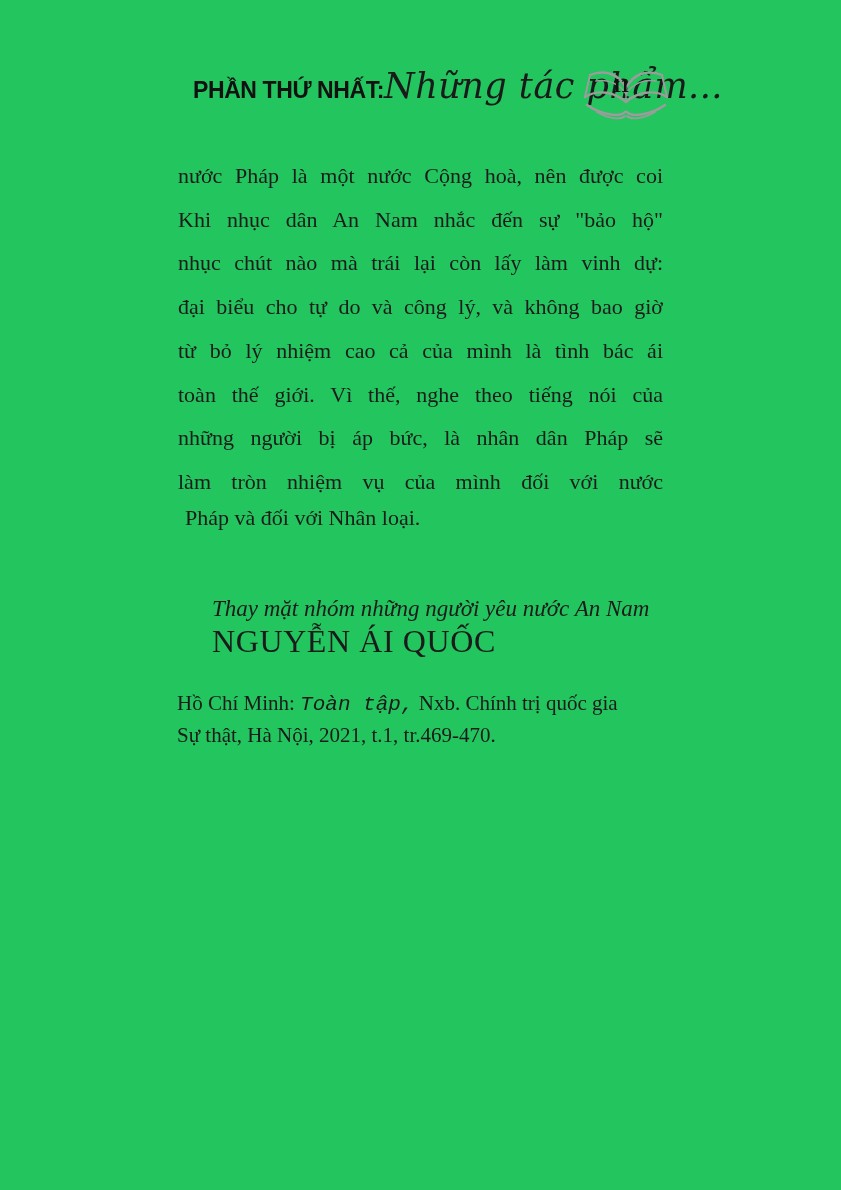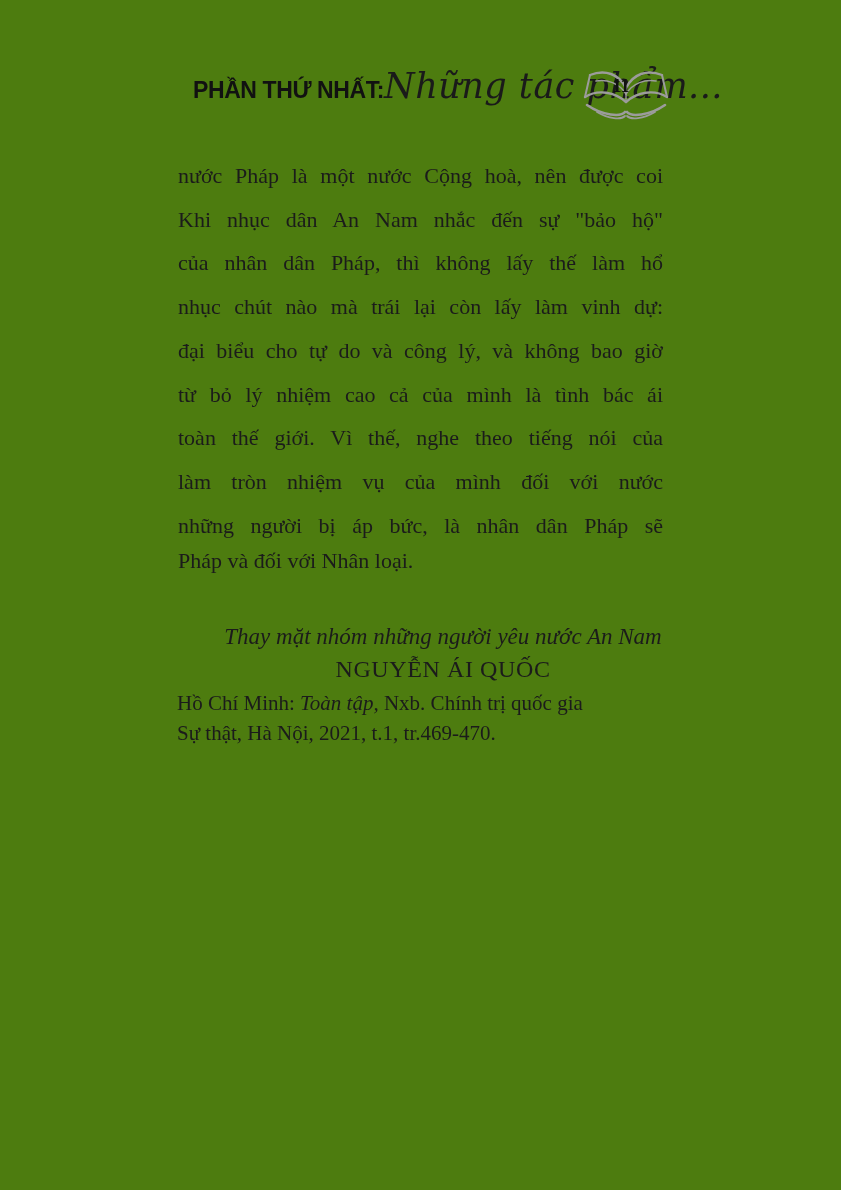--- a/index.html
+++ b/index.html
@@ -4,21 +4,21 @@
 <style>
   html, body {
     margin: 0;
     padding: 0;
     background: #ffffff;
   }
   .page {
     position: relative;
     width: 841px;
     height: 1190px;
-    background: #4d7c0f;
+    background: #22c55e;
     overflow: hidden;
     font-family: "Liberation Serif", "DejaVu Serif", serif;
     color: #1b1b1b;
   }
 
   
   .header {
     position: absolute;
     left: 193px;
     top: 66px;
@@ -59,53 +59,53 @@
     line-height: 35.7px;
     color: #1b1b1b;
   }
   .jline {
     text-align: justify;
     text-align-last: justify;
     margin-top: 8px;
   }
   .lastline {
     text-align: left;
+    margin-left: 7px;
   }
 
   
   .signature {
     position: absolute;
-    left: 200px;
+    left: 212px;
     top: 592px;
     width: 486px;
-    text-align: center;
-    margin-top: 28px;
   }
   .sig-role {
     font-style: italic;
     font-size: 23px;
     line-height: 33px;
   }
   .sig-name {
-    font-size: 24px;
+    font-size: 32px;
     line-height: 33px;
     letter-spacing: 0.6px;
   }
 
   
   .citation {
     position: absolute;
     left: 177px;
     top: 688px;
     width: 500px;
     font-size: 21px;
     line-height: 30px;
   }
   .cite-title {
     font-style: italic;
+    font-family: Liberation Mono, monospace;
   }
 </style>
 </head>
 <body>
 
 <div class="page">
 
   <div class="header">
     <span class="header-label">PHẦN THỨ NHẤT:</span>
     <span class="header-script">Những tác phẩm...</span>
@@ -130,27 +130,26 @@
       <path d="M82,41 C66,52 48,53 44,48" stroke-width="2.6"></path>
       <path d="M14,48 C26,55 38,56 42,52" stroke-width="1.8"></path>
       <path d="M72,48 C60,55 48,56 44,52" stroke-width="1.8"></path>
     </g>
     <text x="38" y="28" text-anchor="middle" font-family="Liberation Serif, DejaVu Serif, serif" font-size="18" font-weight="bold" fill="#111111">11</text>
   </svg>
 
   <div class="body-text">
     <div class="jline">nước Pháp là một nước Cộng hoà, nên được coi</div>
     <div class="jline">Khi nhục dân An Nam nhắc đến sự "bảo hộ"</div>
-    <div class="jline">của nhân dân Pháp, thì không lấy thế làm hổ</div>
     <div class="jline">nhục chút nào mà trái lại còn lấy làm vinh dự:</div>
     <div class="jline">đại biểu cho tự do và công lý, và không bao giờ</div>
     <div class="jline">từ bỏ lý nhiệm cao cả của mình là tình bác ái</div>
     <div class="jline">toàn thế giới. Vì thế, nghe theo tiếng nói của</div>
+    <div class="jline">những người bị áp bức, là nhân dân Pháp sẽ</div>
     <div class="jline">làm tròn nhiệm vụ của mình đối với nước</div>
-    <div class="jline">những người bị áp bức, là nhân dân Pháp sẽ</div>
     <div class="lastline">Pháp và đối với Nhân loại.</div>
   </div>
 
   <div class="signature">
     <div class="sig-role">Thay mặt nhóm những người yêu nước An Nam</div>
     <div class="sig-name">NGUYỄN ÁI QUỐC</div>
   </div>
 
   <div class="citation">
     <div><span>Hồ Chí Minh: </span><span class="cite-title">Toàn tập,</span><span> Nxb. Chính trị quốc gia</span></div>

